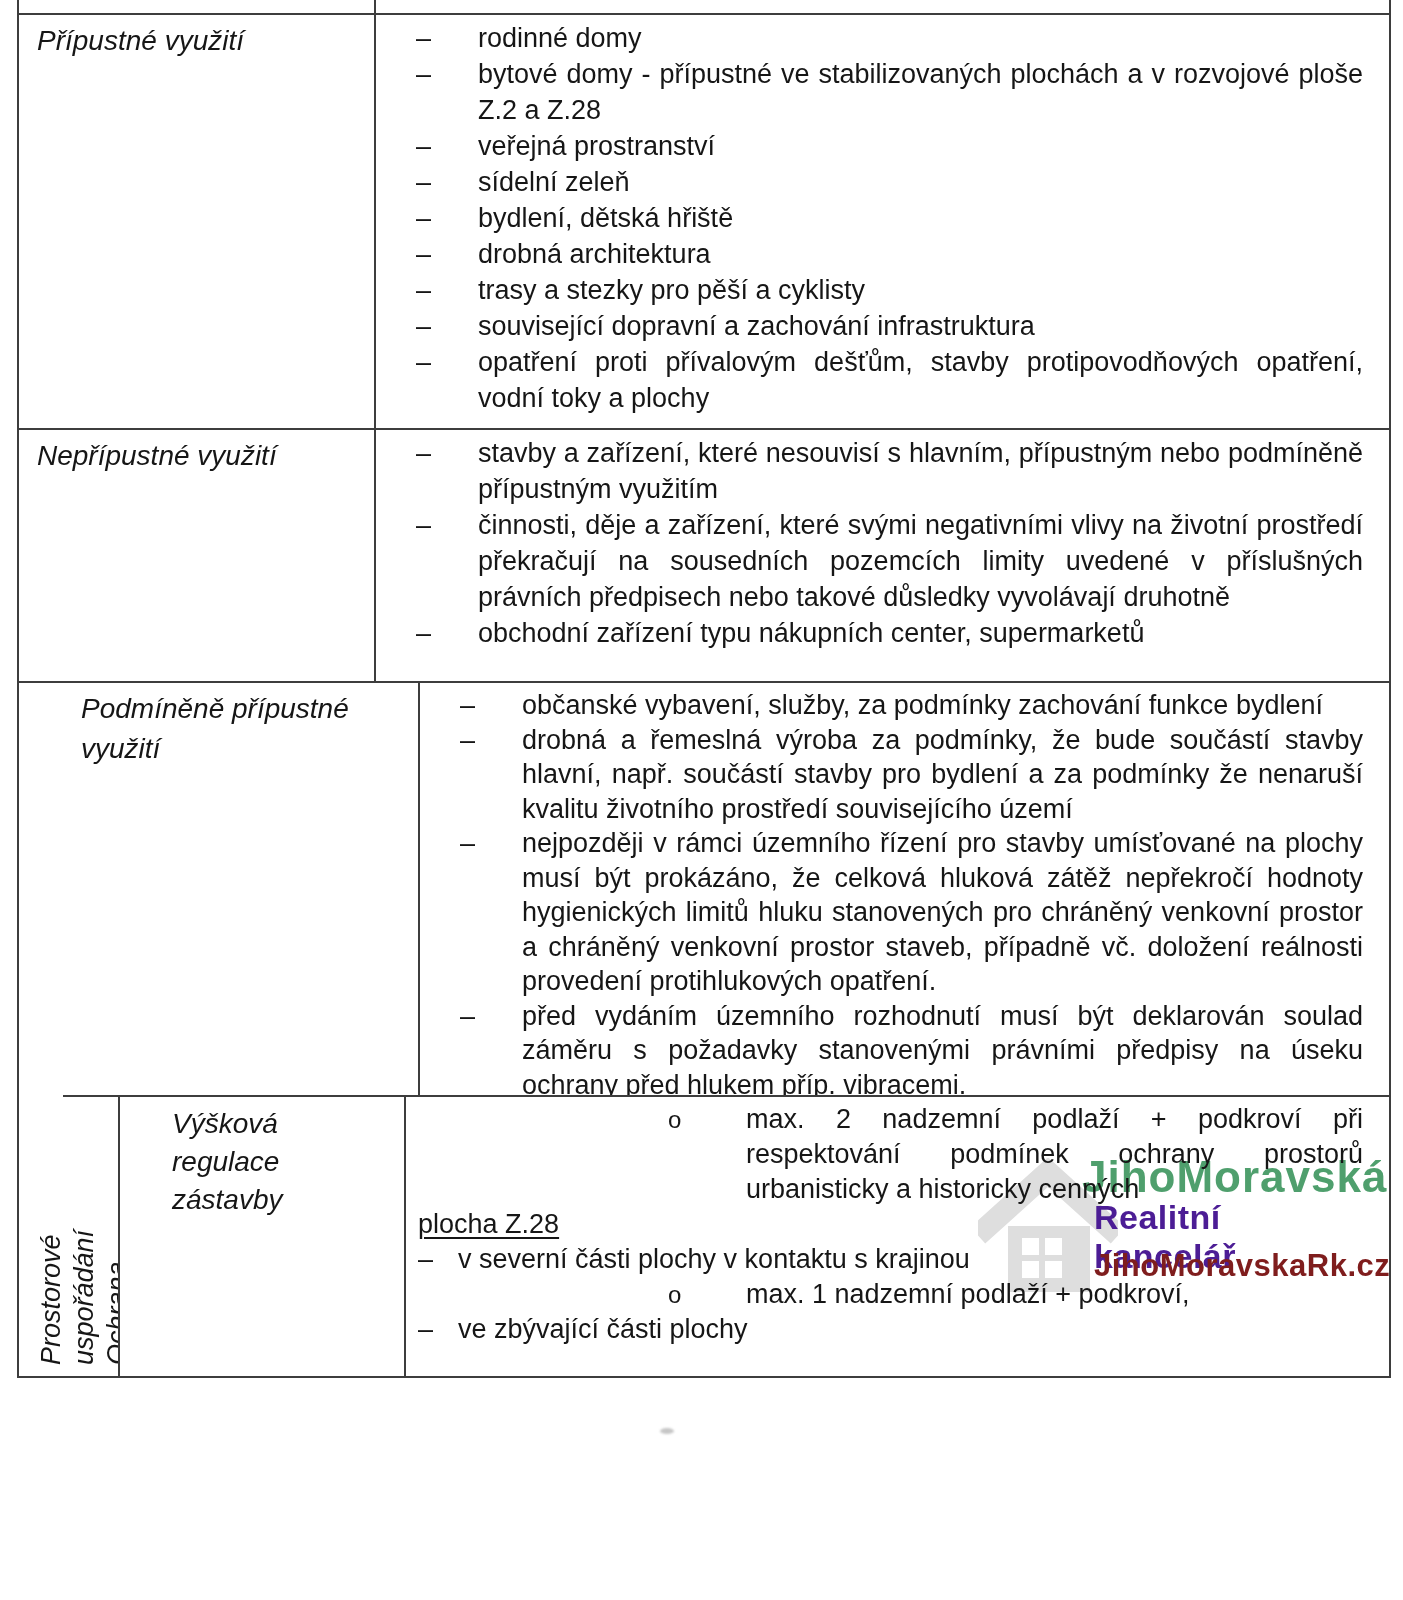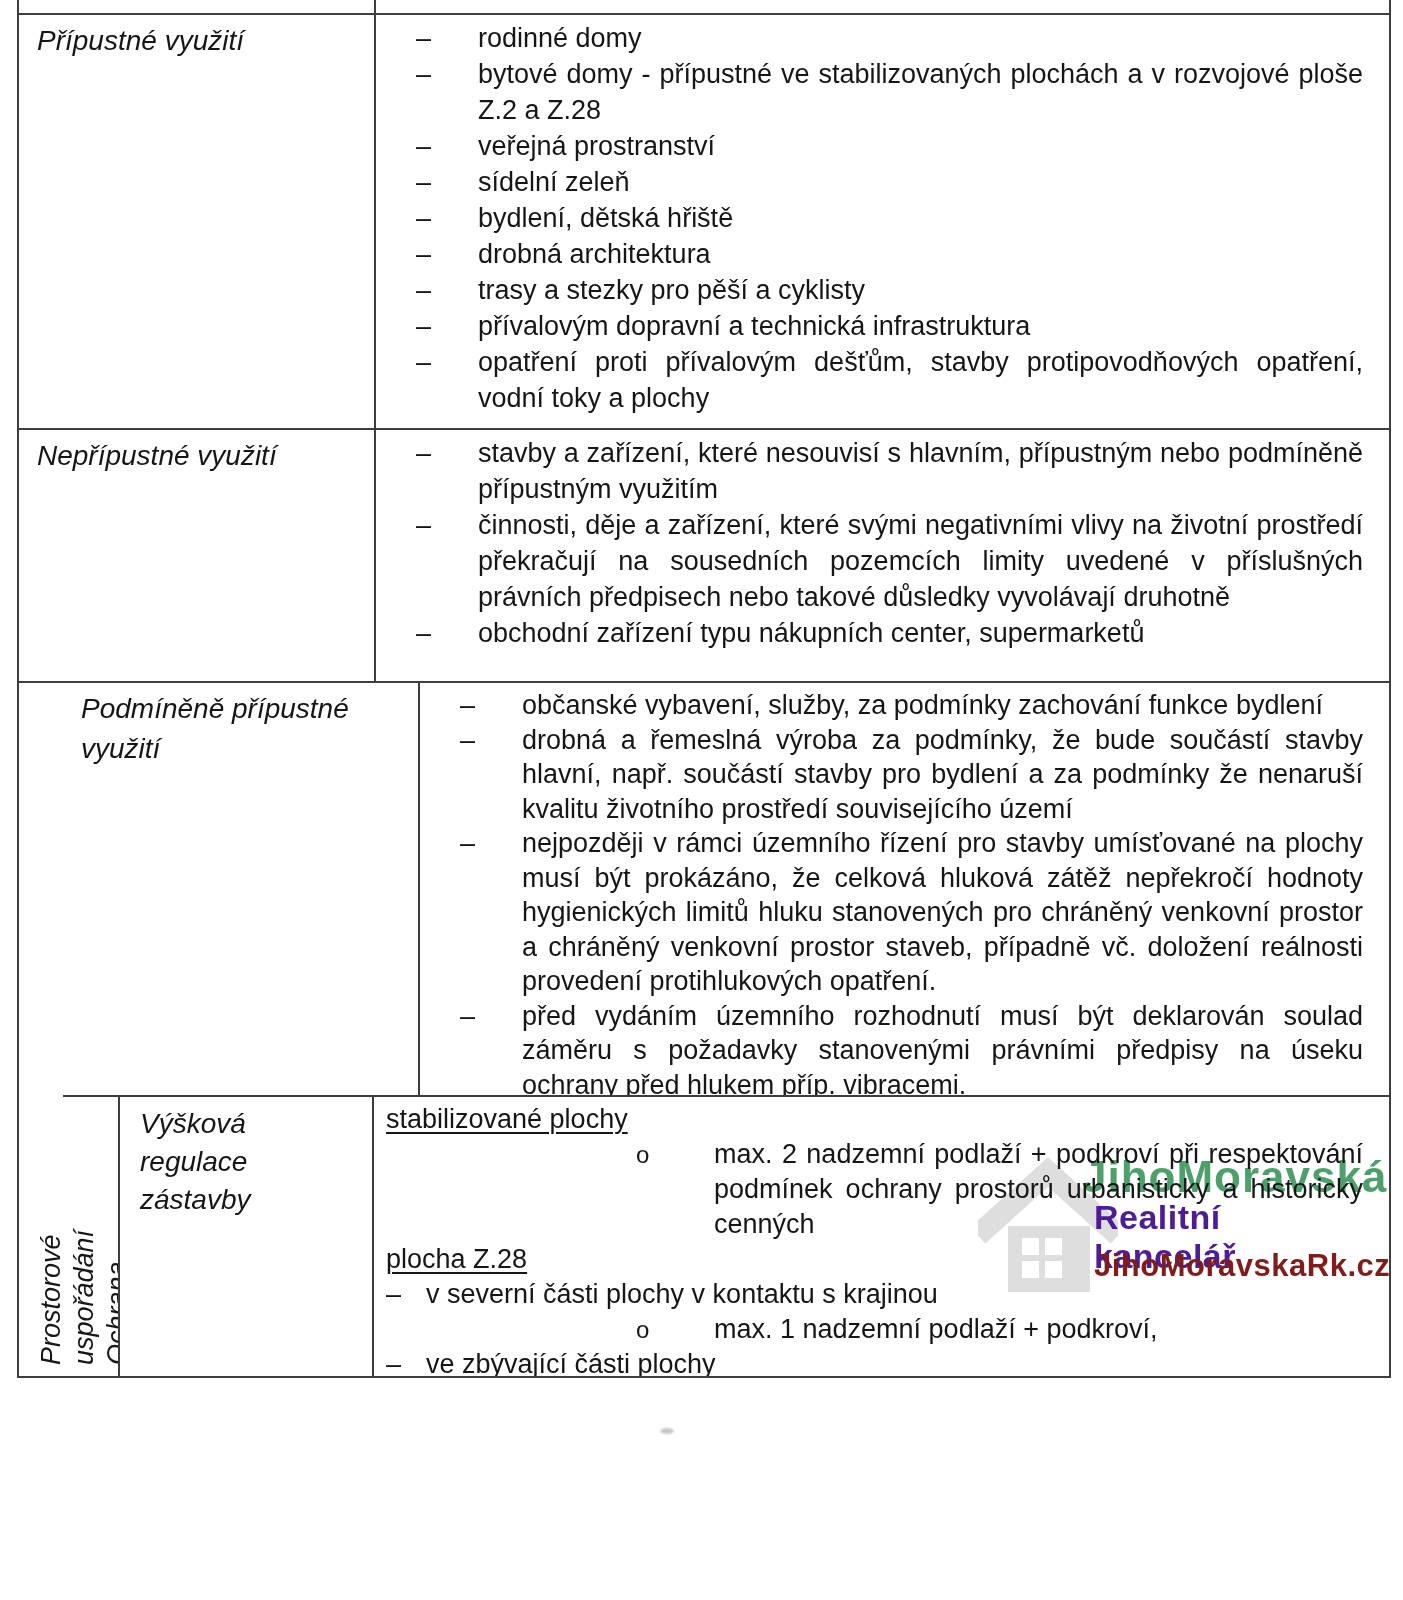--- a/index.html
+++ b/index.html
@@ -70,21 +70,21 @@
   .vert-cell{
     width:101px;flex:none;border-right:2px solid #3d3d3d;position:relative;overflow:hidden;
   }
   .vert-inner{
     position:absolute;left:16px;top:268px;width:196px;
     transform:rotate(-90deg);transform-origin:0 0;
     font-style:italic;font-size:27px;line-height:33px;white-space:nowrap;
   }
   .vyskova-cell{
     width:254px;flex:none;border-right:2px solid #3d3d3d;
-    padding:8px 10px 0 20px;font-style:italic;font-size:28px;line-height:38px;
+    padding:8px 10px 0 20px;font-style:italic;font-size:28px;line-height:38px;margin-left:32px;
   }
   .vyskova-inner{width:160px;}
 
   .smudge{
     position:absolute;left:660px;top:1428px;width:14px;height:6px;z-index:1;
     background:#c6c6c6;border-radius:50%;filter:blur(1px);
   }
 </style>
 </head>
 <body>
@@ -140,21 +140,21 @@
           <div class="li dash">
             <span class="marker">–</span>
             <span class="txt">drobná architektura</span>
           </div>
           <div class="li dash">
             <span class="marker">–</span>
             <span class="txt">trasy a stezky pro pěší a cyklisty</span>
           </div>
           <div class="li dash">
             <span class="marker">–</span>
-            <span class="txt">přívalovým dopravní a technická infrastruktura</span>
+            <span class="txt">související dopravní a zachování infrastruktura</span>
           </div>
           <div class="li dash">
             <span class="marker">–</span>
             <span class="txt">opatření proti přívalovým dešťům, stavby protipovodňových opatření, vodní toky a plochy</span>
           </div>
         </div>
     </div>
 
     <div class="zrow row-nepripustne">
       <div class="cell label-cell">Nepřípustné využití</div>
@@ -201,23 +201,20 @@
         <div class="vert-inner">
           <div>Prostorové</div>
           <div>uspořádání</div>
           <div>Ochrana</div>
         </div>
       </div>
       <div class="cell vyskova-cell">
         <div class="vyskova-inner">Výšková regulace zástavby</div>
       </div>
       <div class="cell content-cell content-bottom">
-          <div class="li heading">
-            <span class="hd">stabilizované plochy</span>
-          </div>
           <div class="li circle">
             <span class="marker">o</span>
             <span class="txt">max. 2 nadzemní podlaží + podkroví při respektování podmínek ochrany prostorů urbanisticky a historicky cenných</span>
           </div>
           <div class="li heading">
             <span class="hd">plocha Z.28</span>
           </div>
           <div class="li dash">
             <span class="marker">–</span>
             <span class="txt">v severní části plochy v kontaktu s krajinou</span>

